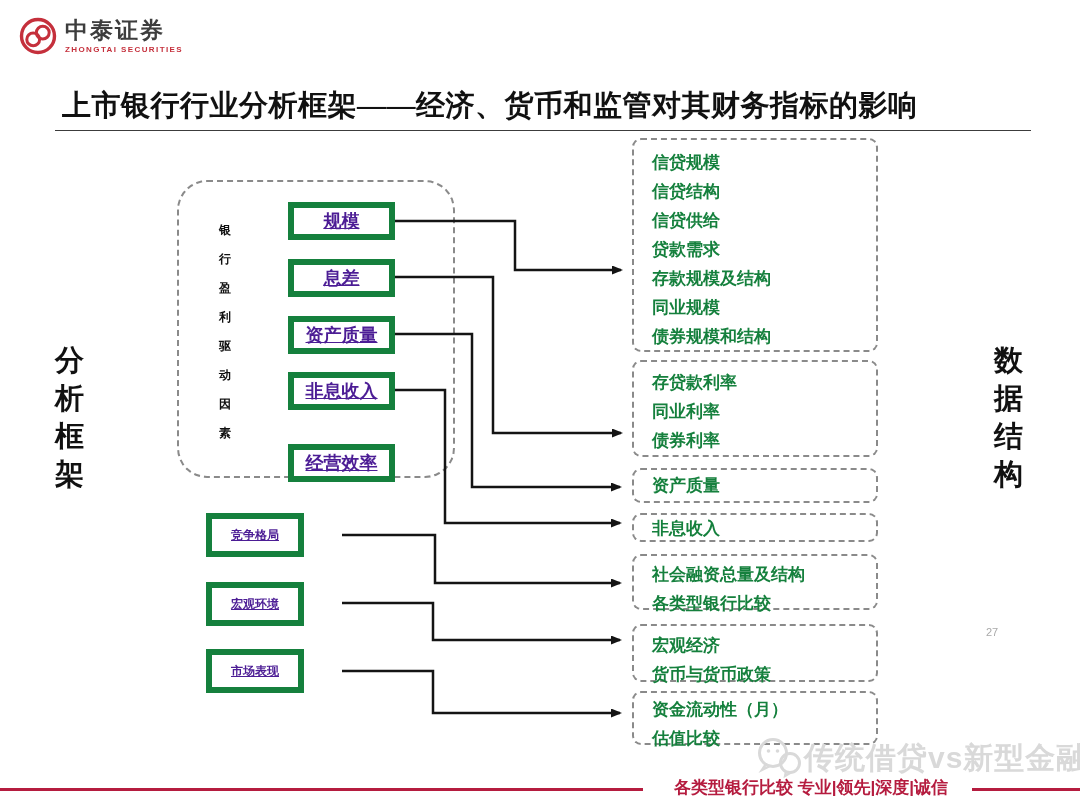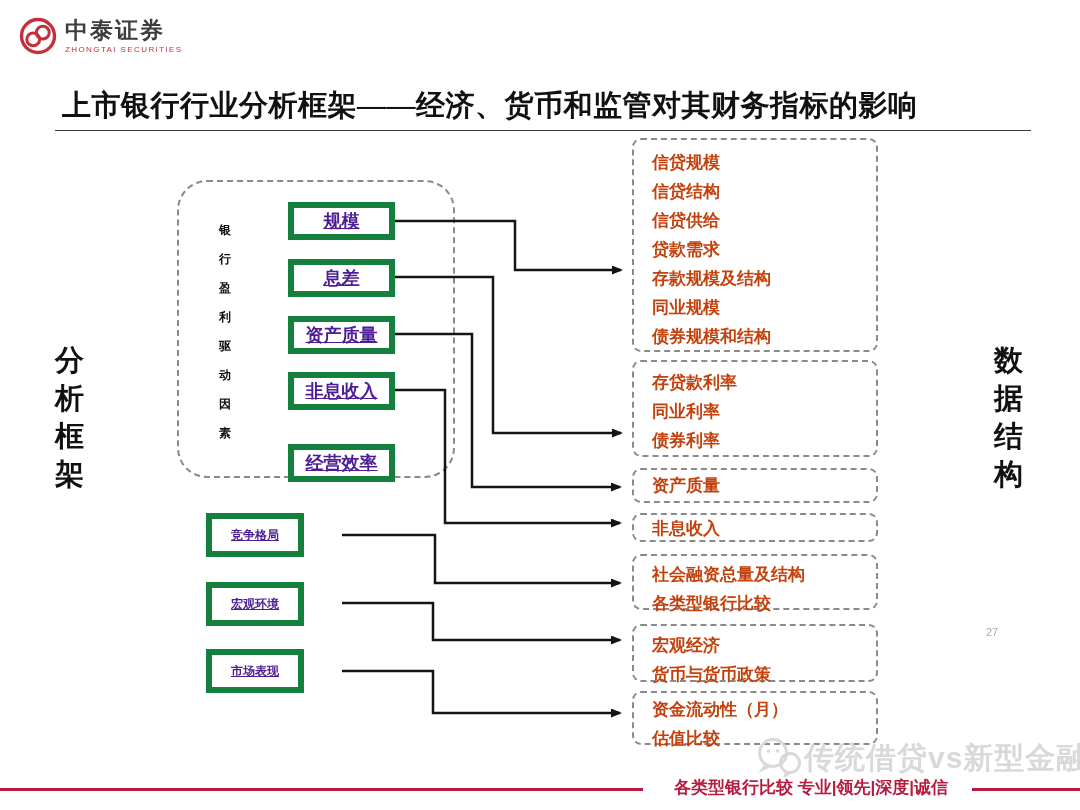--- a/index.html
+++ b/index.html
@@ -12,21 +12,21 @@
     overflow: hidden;
     color: #1a1a1a;
   }
   .abs { position: absolute; }
 
   
   .logo-wrap { left: 18px; top: 10px; width: 220px; height: 52px; display: flex; align-items: center; }
   .logo-mark { width: 40px; height: 42px; }
   .logo-text { margin-left: 7px; display: flex; flex-direction: column; justify-content: center; }
   .logo-cn { font-family: "Liberation Sans", sans-serif; font-weight: bold; font-size: 23px; color: #3d3d3d; letter-spacing: 2px; line-height: 1.05; }
-  .logo-en { font-family: "Liberation Sans", sans-serif; font-weight: normal; font-size: 8px; color: #c5303c; letter-spacing: 1.4px; margin-top: 2px; }
+  .logo-en { font-family: "Liberation Sans", sans-serif; font-weight: bold; font-size: 8px; color: #c5303c; letter-spacing: 1.4px; margin-top: 2px; }
 
   .page-title {
     left: 62px; top: 86px; width: 980px;
     font-size: 29px; font-weight: bold; color: #111;
     letter-spacing: 0.5px; white-space: nowrap;
   }
   .title-rule { left: 55px; top: 130px; width: 976px; height: 1px; background: #3c3c3c; }
 
   
   .v-side {
@@ -53,21 +53,21 @@
     font-weight: bold; color: #4c1d95; text-decoration: underline;
   }
   .driver-node { left: 288px; width: 107px; height: 38px; font-size: 18px; }
   .factor-node { left: 206px; width: 98px; height: 44px; font-size: 12px; }
 
   
   .data-group {
     left: 632px; width: 246px;
     border: 2px dashed #8a8a8a; border-radius: 9px;
     padding: 6px 0 0 18px;
-    font-weight: bold; color: #c2410c; font-size: 17px;
+    font-weight: bold; color: #15803d; font-size: 17px;
   }
   .data-group .line { display: block; line-height: 29px; white-space: nowrap; }
 
   
   .wires { left: 0; top: 0; width: 1080px; height: 810px; pointer-events: none; }
 
   
   .page-num { left: 986px; top: 626px; font-family: "Liberation Sans", sans-serif; font-size: 11px; color: #a9a9a9; }
 
   

